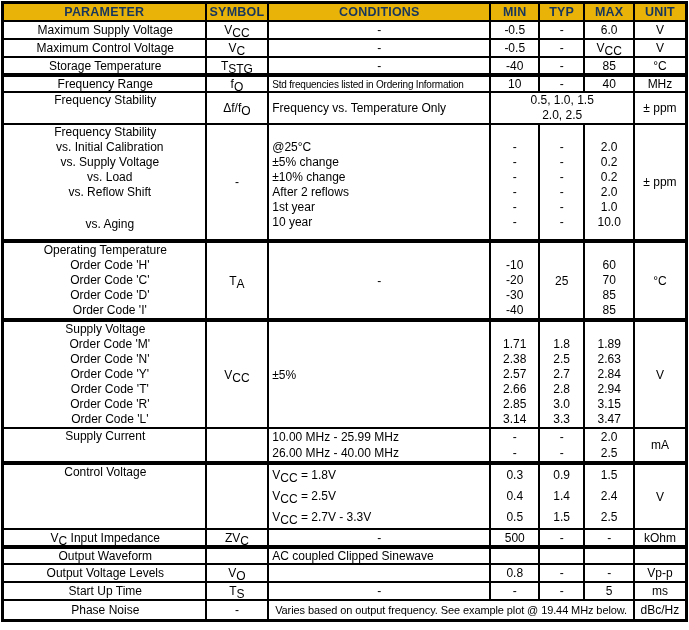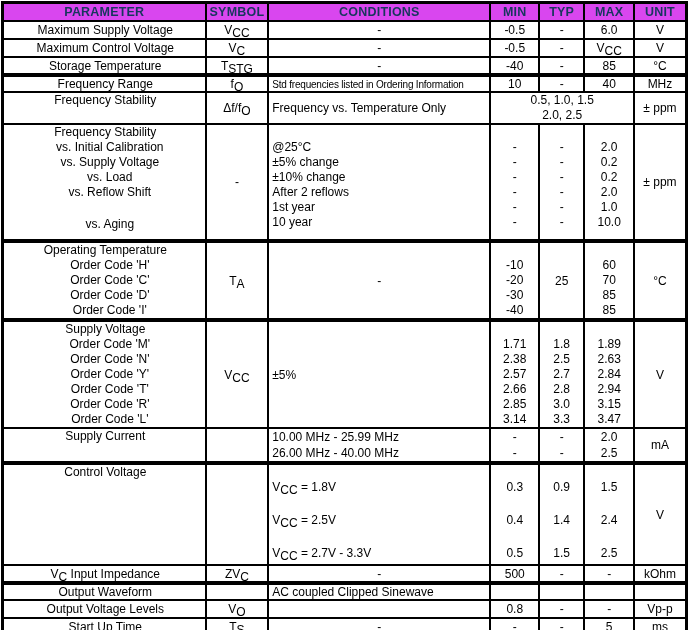--- a/index.html
+++ b/index.html
@@ -9,32 +9,32 @@
   }
   table{
     border-collapse:collapse;table-layout:fixed;
     width:687px;margin:1px 0 0 1px;border:3px solid #000;
   }
   td,th{
     border:2px solid #000;padding:0 3px;font-size:12px;
     vertical-align:middle;overflow:hidden;
   }
   th{
-    background:#d946ef;color:#17365d;font-weight:bold;
+    background:#eab308;color:#17365d;font-weight:bold;
     font-size:12.5px;text-align:center;height:16px;letter-spacing:.2px;
   }
   .tt{border-top:4px solid #000;}
   .c{text-align:center;}
   .top{vertical-align:top;}
   .param{padding-left:5px;text-align:center;}
   .ln{height:15px;line-height:15px;white-space:nowrap;}
   .ln2{height:30px;line-height:30px;white-space:nowrap;margin-top:9px;}
   .sp{height:15px;}
   .indent{padding-left:9px;}
-  .lnc{height:21px;line-height:21px;white-space:nowrap;margin-top:12px;}
+  .lnc{height:21px;line-height:21px;white-space:nowrap;}
   .lnb{height:16px;line-height:16px;white-space:nowrap;}
   .small{font-size:10px;letter-spacing:-.2px;}
   .note{font-size:11px;text-align:center;letter-spacing:-.1px;}
   sub{font-size:12px;line-height:0;}
 </style>
 </head>
 <body>
 
 <table>
   <colgroup>

